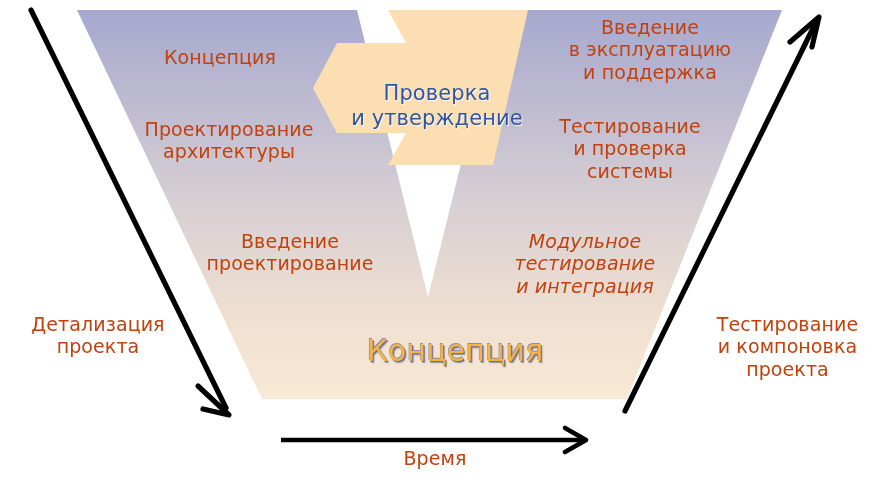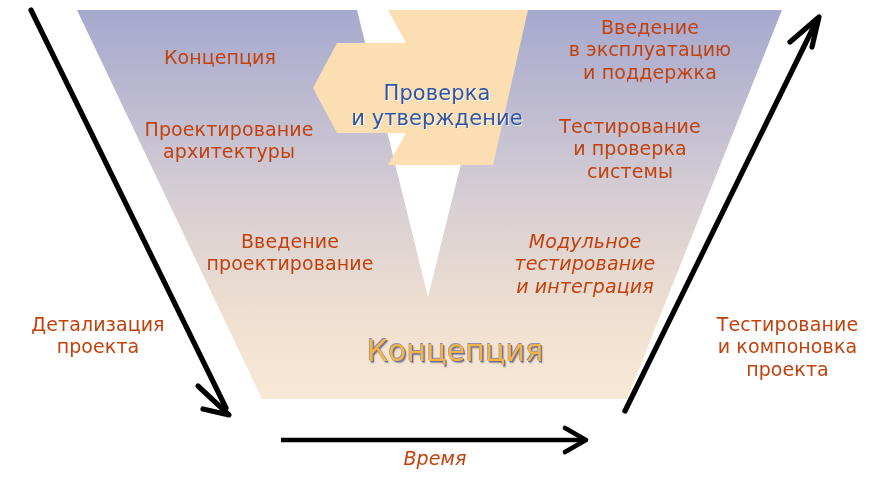--- a/index.html
+++ b/index.html
@@ -55,21 +55,21 @@
   }
   #lbl-verify {
     left: 342px; top: 56px; width: 190px;
     font-size: 21px;
     color: #2f55a4;
     text-shadow: 1px 1px 0.6px rgba(255,255,255,0.85);
     margin-top: 25px;
   }
   #lbl-left-axis   { left: 18px;  top: 313px; width: 160px; }
   #lbl-right-axis  { left: 700px; top: 313px; width: 175px; }
-  #lbl-time        { left: 355px; top: 447px; width: 160px; font-style: italic; }
+  #lbl-time        { left: 355px; top: 447px; width: 160px; }
 </style>
 </head>
 <body>
 
 <div id="stage">
 
   <svg id="vmodel" viewBox="0 0 880 480">
     <defs>
       <linearGradient id="vgrad" x1="0" y1="0" x2="0" y2="1">
         <stop offset="0%" stop-color="#a6a8ce"></stop>

